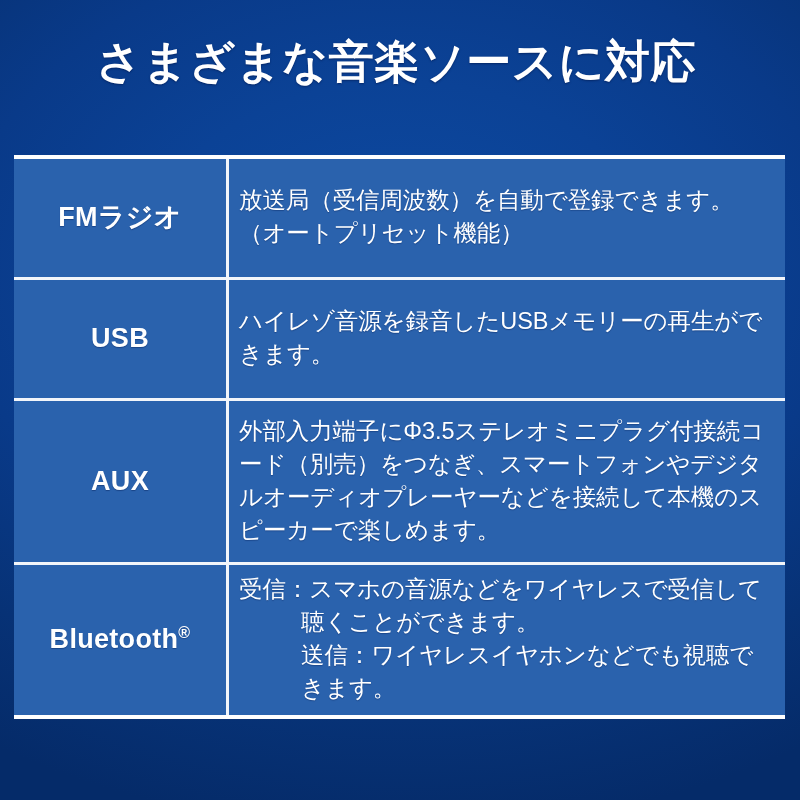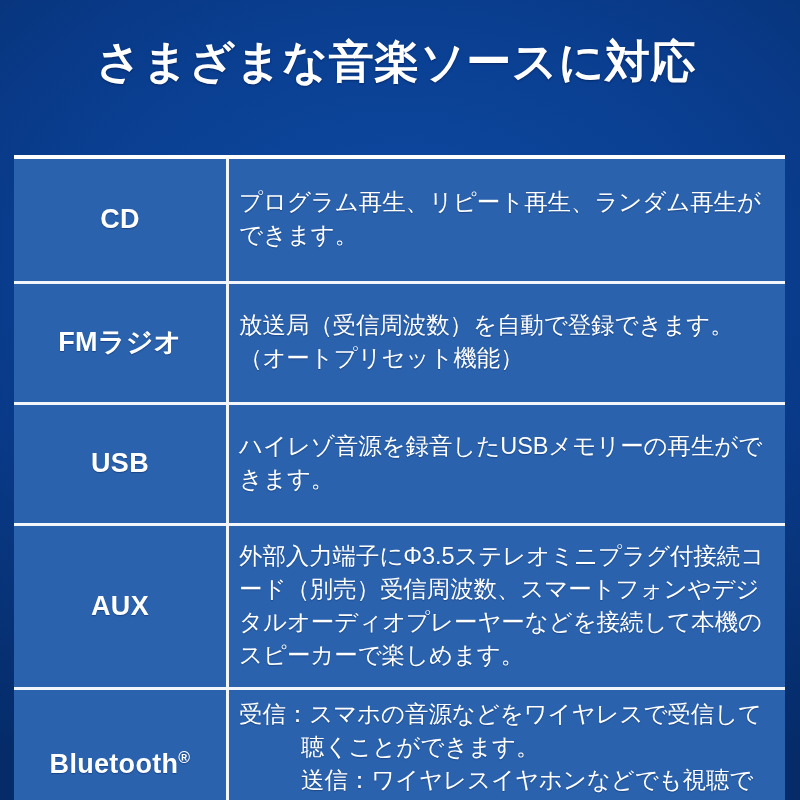--- a/index.html
+++ b/index.html
@@ -127,28 +127,20 @@
 
 <div id="page">
 
   <div class="title-wrap">
     <span class="title">さまざまな音楽ソースに対応</span>
   </div>
 
   <table class="table">
     <tbody>
 
-      <tr data-row="cd">
-        <td class="col-label">
-          <span class="label-text">CD</span>
-        </td>
-        <td class="col-desc">
-          <div class="desc-text">プログラム再生、リピート再生、ランダム再生ができます。</div>
-        </td>
-      </tr>
 
       <tr data-row="fm">
         <td class="col-label">
           <span class="label-text">FMラジオ</span>
         </td>
         <td class="col-desc">
           <div class="desc-text">放送局（受信周波数）を自動で登録できます。
 （オートプリセット機能）</div>
         </td>
       </tr>
@@ -160,21 +152,21 @@
         <td class="col-desc">
           <div class="desc-text">ハイレゾ音源を録音したUSBメモリーの再生ができます。</div>
         </td>
       </tr>
 
       <tr data-row="aux">
         <td class="col-label">
           <span class="label-text">AUX</span>
         </td>
         <td class="col-desc">
-          <div class="desc-text">外部入力端子にΦ3.5ステレオミニプラグ付接続コード（別売）受信周波数、スマートフォンやデジタルオーディオプレーヤーなどを接続して本機のスピーカーで楽しめます。</div>
+          <div class="desc-text">外部入力端子にΦ3.5ステレオミニプラグ付接続コード（別売）をつなぎ、スマートフォンやデジタルオーディオプレーヤーなどを接続して本機のスピーカーで楽しめます。</div>
         </td>
       </tr>
 
       <tr data-row="bt">
         <td class="col-label">
           <span class="label-text"><span>Bluetooth</span><span class="reg">®</span></span>
         </td>
         <td class="col-desc">
           <div class="desc-text hang">受信：スマホの音源などをワイヤレスで受信して聴くことができます。
 送信：ワイヤレスイヤホンなどでも視聴できます。</div>

